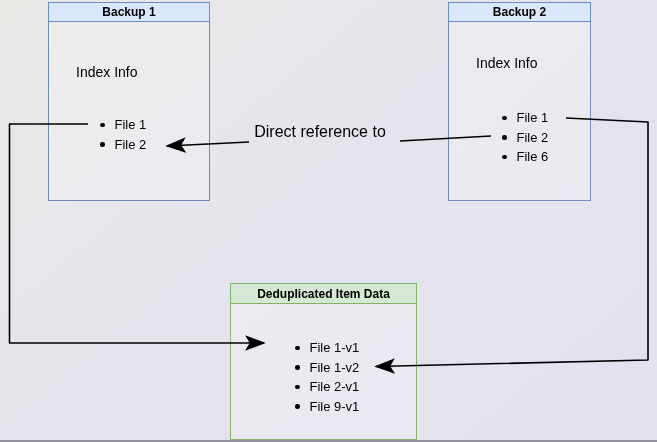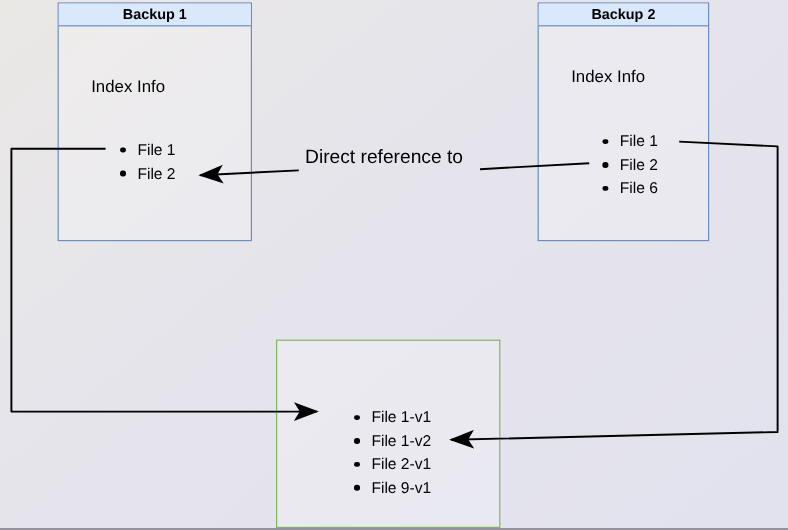--- a/index.html
+++ b/index.html
@@ -119,20 +119,21 @@
       <span>File 2</span>
     </div>
     <div class="item-row">
       <span class="dot"></span>
       <span>File 6</span>
     </div>
   </div>
 </div>
 
 <div class="box green" style="left:230px; top:283px; width:187px; height:157px;">
+  <div class="box-header">Deduplicated Item Data</div>
   <div class="item-list" style="left:64px; top:54px;">
     <div class="item-row">
       <span class="dot"></span>
       <span>File 1-v1</span>
     </div>
     <div class="item-row">
       <span class="dot"></span>
       <span>File 1-v2</span>
     </div>
     <div class="item-row">

